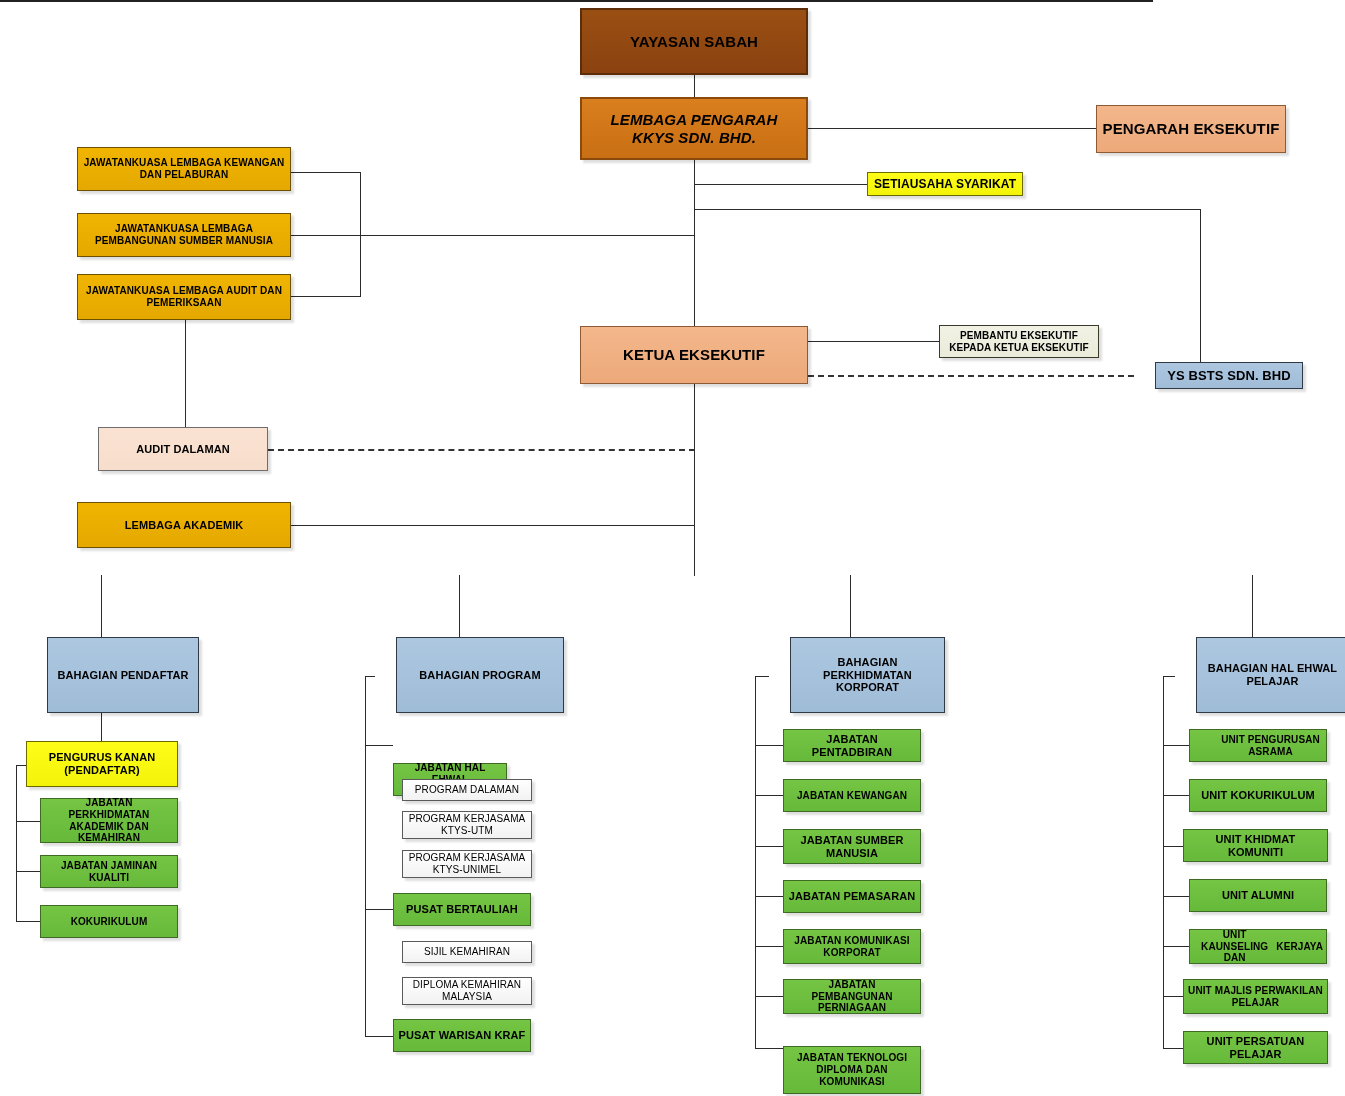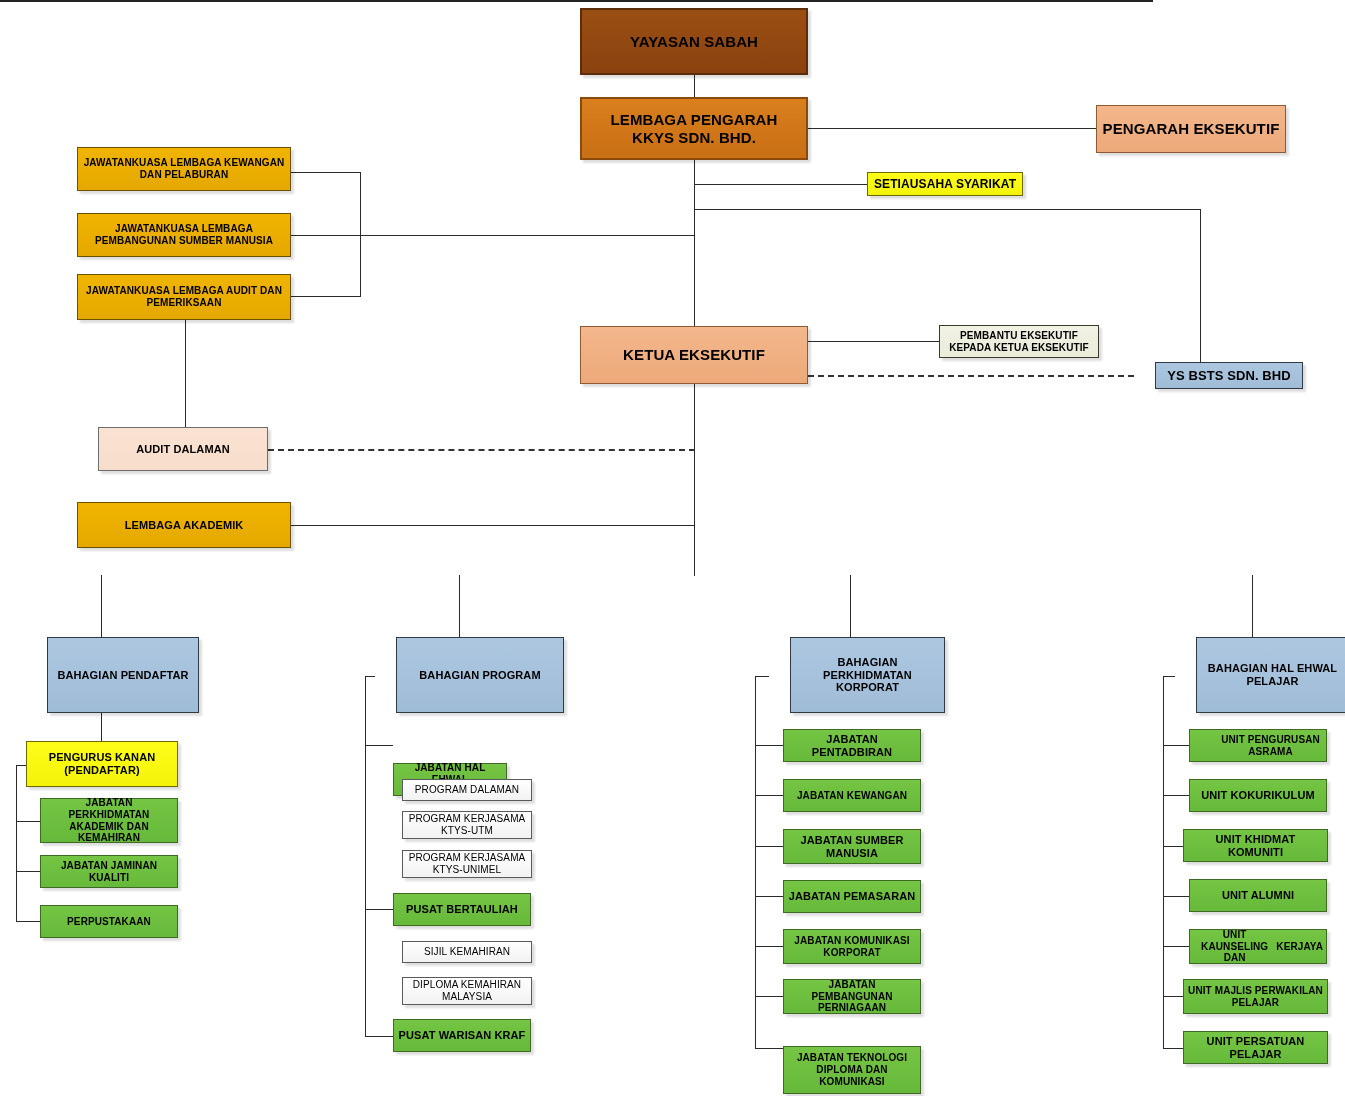--- a/index.html
+++ b/index.html
@@ -103,21 +103,21 @@
   <div class="ln lnh" style="left:1163px;top:846px;width:26px;"></div>
   <div class="ln lnh" style="left:1163px;top:896px;width:26px;"></div>
   <div class="ln lnh" style="left:1163px;top:946px;width:26px;"></div>
   <div class="ln lnh" style="left:1163px;top:996px;width:26px;"></div>
   <div class="ln lnh" style="left:1163px;top:1048px;width:26px;"></div>
 
   <div class="box c-brown t15" style="left:580px;top:8px;width:228px;height:67px;">
     <span>YAYASAN SABAH</span>
   </div>
 
-  <div class="box c-orange t15" style="left:580px;top:97px;width:228px;height:63px;flex-direction:column;">
+  <div class="box c-orange t15" style="left:580px;top:97px;width:228px;height:63px;flex-direction:column;font-style:italic;">
     <span>LEMBAGA PENGARAH</span>
     <span>KKYS SDN. BHD.</span>
   </div>
 
   <div class="box c-peach t15" style="left:1096px;top:105px;width:190px;height:48px;">
     <span>PENGARAH EKSEKUTIF</span>
   </div>
 
   <div class="box c-hiyell t12" style="left:867px;top:172px;width:156px;height:24px;">
     <span>SETIAUSAHA SYARIKAT</span>
@@ -178,21 +178,21 @@
   </div>
   <div class="box c-green t10" style="left:40px;top:798px;width:138px;height:45px;flex-direction:column;">
     <span>JABATAN PERKHIDMATAN</span>
     <span>AKADEMIK DAN</span>
     <span>KEMAHIRAN</span>
   </div>
   <div class="box c-green t10" style="left:40px;top:855px;width:138px;height:33px;">
     <span>JABATAN JAMINAN KUALITI</span>
   </div>
   <div class="box c-green t10" style="left:40px;top:905px;width:138px;height:33px;">
-    <span>PERPUSTAKAAN</span>
+    <span>KOKURIKULUM</span>
   </div>
 
   <div class="box c-green t10" style="left:393px;top:763px;width:114px;height:33px;flex-direction:column;align-items:flex-end;">
     <span>JABATAN HAL EHWAL</span>
     <span>AKADEMIK</span>
   </div>
   <div class="box c-white t10" style="left:402px;top:779px;width:130px;height:22px;">
     <span>PROGRAM DALAMAN</span>
   </div>
   <div class="box c-white t10" style="left:402px;top:811px;width:130px;height:28px;flex-direction:column;">

